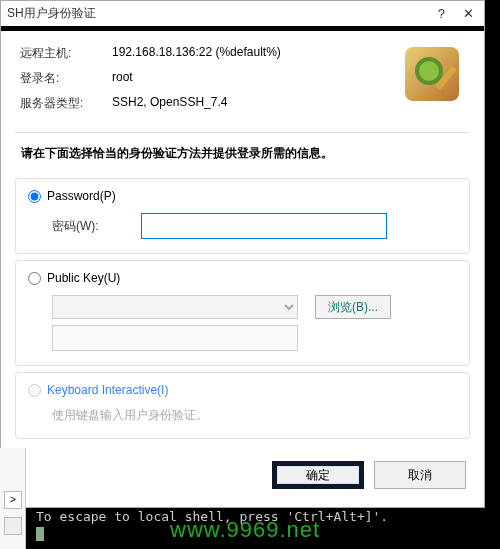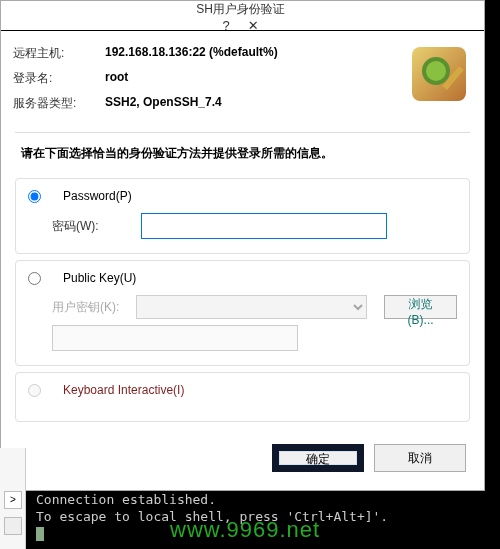--- a/index.html
+++ b/index.html
@@ -1,47 +1,47 @@
 <!DOCTYPE html>
 <html><head>
   <meta charset="utf-8">
   <style>
     * { box-sizing: border-box; margin: 0; padding: 0; }
     body { font-family: "Microsoft YaHei", Arial, sans-serif; font-size: 12px; width: 500px; height: 549px; overflow: hidden; position: relative; background: #000; }
     .dialog { background: #fff; border: 1px solid #aaa; width: 485px; position: absolute; left: 0; top: 0; z-index: 10; }
-    .titlebar { display: flex; align-items: center; justify-content: space-between; height: 30px; padding: 0 10px 0 6px; border-bottom: 1px solid #000000; flex-direction: column; }
+    .titlebar { display: flex; align-items: center; justify-content: space-between; height: 30px; padding: 0 10px 0 6px; border-bottom: 5px solid #000000; }
     .titlebar-title { font-size: 12px; color: #333; }
     .titlebar-ctrls { display: flex; gap: 18px; font-size: 13px; color: #333; }
     .titlebar-ctrls span { cursor: pointer; }
-    .conn-info { padding: 14px 12px 12px; display: flex; }
+    .conn-info { padding: 14px 19px 12px; display: flex; }
     .conn-left { flex: 1; }
     .conn-row { display: flex; margin-bottom: 8px; }
     .conn-label { width: 92px; color: #333; }
-    .conn-value { font-weight: bold; color: #000; }
+    .conn-value { font-weight: normal; color: #000; }
     .key-icon { width: 54px; height: 54px; background: linear-gradient(135deg,#e8d070,#b87030); border-radius: 8px; position: relative; margin-right: 6px; margin-top: 2px; }
     .key-icon::before { content:''; position:absolute; left:10px; top:10px; width:20px; height:20px; border:4px solid #5a9030; border-radius:50%; background:#8ac040; }
     .key-icon::after { content:''; position:absolute; right:10px; bottom:10px; width:6px; height:26px; background:#d4a840; transform:rotate(40deg); }
     .divider { border: none; border-top: 1px solid #ddd; margin: 0 14px; }
     .instruction { padding: 12px 20px 10px; font-weight: bold; color: #000; }
     .auth-group { margin: 6px 14px; padding: 10px 12px 14px; border: 1px solid #e0e0e0; border-radius: 4px; }
-    .auth-header { display: flex; align-items: center; gap: 22px; margin-bottom: 10px; font-size: 12px; }
+    .auth-header { display: flex; align-items: center; gap: 6px; margin-bottom: 10px; font-size: 12px; }
     .auth-header input[type=radio] { width: 13px; height: 13px; }
     .auth-header label { color: #000; }
     .field-row { display: flex; align-items: center; margin: 6px 0 0 24px; gap: 17px; }
     .field-label { width: 72px; color: #333; }
     .field-label.disabled { color: #aaa; }
     .text-input { height: 26px; border: 1px solid #0078d7; padding: 2px 4px; font-size: 12px; outline: none; }
     .text-input.w246 { width: 246px; }
     .combo { width: 246px; height: 24px; border: 1px solid #bbb; background: #f0f0f0; }
     .browse-btn { height: 24px; padding: 0 12px; background: #f3f3f3; border: 1px solid #adadad; color: #0f766e; font-size: 12px; cursor: pointer; }
     .kbd-desc { margin: 4px 0 0 24px; color: #aaa; }
-    .disabled-opt label { color: #7f1d1d; }
+    .disabled-opt label { color: #3b82f6; }
     .btn-row { display: flex; justify-content: flex-end; gap: 10px; padding: 16px 18px 18px; }
     .dlg-btn { width: 92px; height: 28px; border: 1px solid #adadad; background: #f0f0f0; font-size: 12px; cursor: pointer; }
-    .dlg-btn.primary { border: 7px solid #0f172a; box-shadow: inset 0 0 0 1px #cfe4f7; }
+    .dlg-btn.primary { border: 5px solid #0f172a; box-shadow: inset 0 0 0 1px #cfe4f7; }
     .terminal { position: absolute; left: 0; right: 0; bottom: 0; top: 432px; background: #000; color: #ccc; font-family: Consolas, monospace; font-size: 13px; padding: 6px 32px 6px 36px; line-height: 1.35; white-space: pre; }
     .term-prompt { color: #22cc22; }
     .term-cmd { color: #ddd; }
     .cursor-block { display:inline-block; width:8px; height:14px; background:#8a8; vertical-align: -2px; }
     .watermark { position: absolute; left: 170px; bottom: 6px; color: #22aa22; font-family: Arial; font-size: 22px; letter-spacing: 1px; z-index: 20; }
     .left-strip { position:absolute; left:0; top:448px; bottom:0; width:26px; background:#f6f6f6; border-right:1px solid #ccc; z-index:15; }
     .strip-btn { position:absolute; left:4px; bottom:40px; width:18px; height:18px; border:1px solid #bbb; background:#fff; font-size:10px; text-align:center; line-height:16px; }
     .strip-btn2 { bottom: 14px; background:#eee; }
   </style>
 </head>
@@ -88,34 +88,34 @@
       <input type="password" class="text-input w246" style="">
     </div>
   </div>
 
   <div class="auth-group">
     <div class="auth-header">
       <input type="radio" style="">
       <label>Public Key(U)</label>
     </div>
     <div class="field-row">
-      <span class="field-label disabled">用户密钥(K):</span>
       <select class="combo" disabled=""></select>
       <button class="browse-btn">浏览(B)...</button>
     </div>
     <div class="field-row">
       <input type="password" class="text-input w246" disabled="" style="border-color: rgb(204, 204, 204); background: rgb(250, 250, 250);">
     </div>
   </div>
 
   <div class="auth-group disabled-opt">
     <div class="auth-header">
       <input type="radio" disabled="" style="">
       <label>Keyboard Interactive(I)</label>
     </div>
+    <div class="kbd-desc">使用键盘输入用户身份验证。</div>
   </div>
 
   <div class="btn-row">
     <button class="dlg-btn primary">确定</button>
     <button class="dlg-btn">取消</button>
   </div>
 </div>
 
 <div class="left-strip">
   <div class="strip-btn">&gt;</div>

